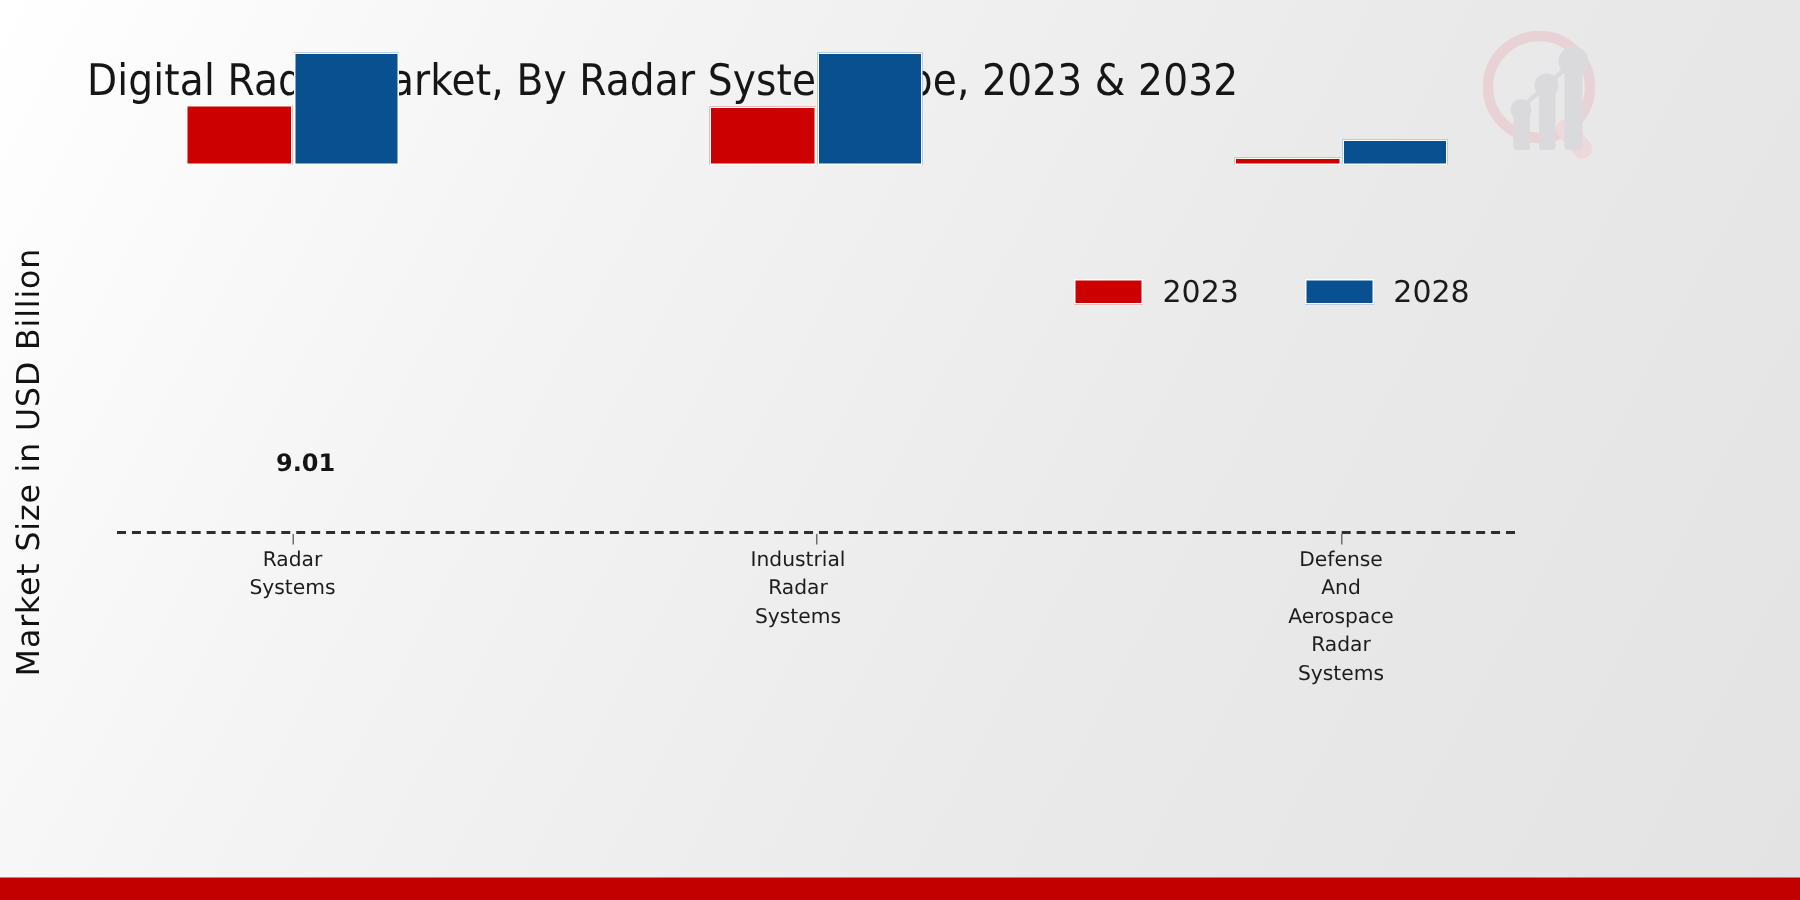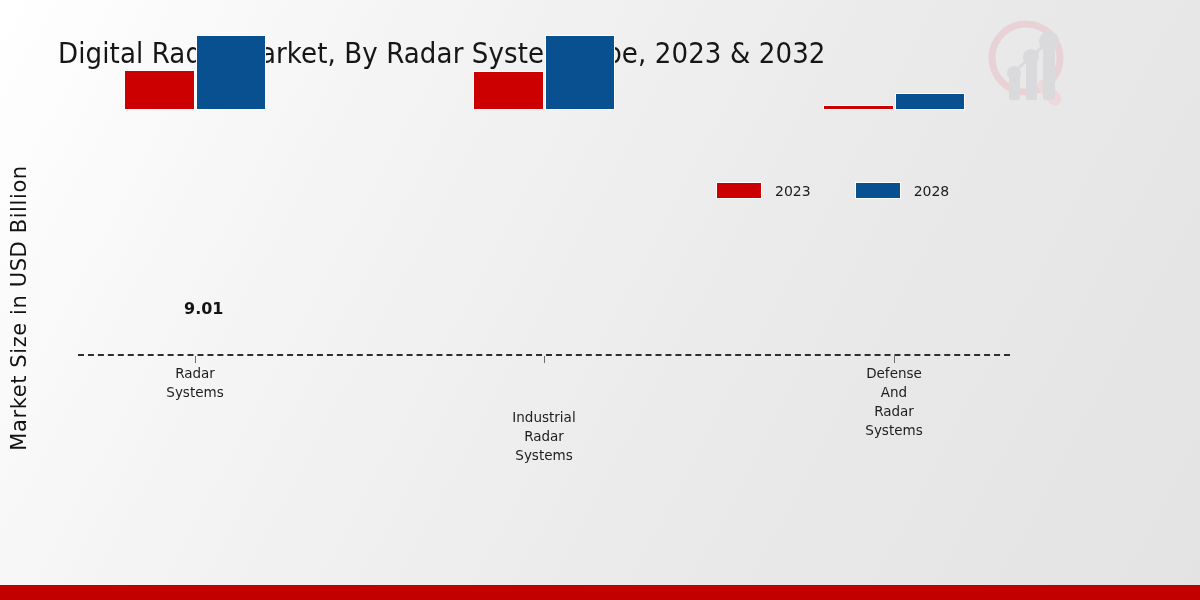--- a/index.html
+++ b/index.html
@@ -74,21 +74,21 @@
     display: flex;
     align-items: center;
     gap: 13px;
   }
   .legend-swatch {
     width: 44px;
     height: 15px;
     border: 1px solid #ffffff;
   }
   .legend-label {
-    font-size: 14px;
+    font-size: 20px;
     color: #1b1b1b;
     font-family: "DejaVu Sans", sans-serif;
     text-align: right;
   }
 
   
   #plot {
     position: absolute;
     left: 0;
     top: 0;
@@ -206,34 +206,35 @@
     <div class="cat-label" style="left:95px;">
       <span>Radar</span>
       <span>Systems</span>
     </div>
 
     <div class="bar-group" style="left:473px; width:142px;">
       <div class="bar bar-2023" style="left:0px; width:71px; height:39px; bottom:245px;"></div>
       <div class="bar bar-2032" style="left:72px; width:70px; height:75px; bottom:245px;"></div>
     </div>
     <div class="tick-mark" style="left:544px;"></div>
-    <div class="cat-label" style="left:444px;margin-top:44px;">
+    <div class="cat-label" style="left:432px;">
       <span>Industrial</span>
       <span>Radar</span>
       <span>Systems</span>
     </div>
 
     <div class="bar-group" style="left:823px; width:142px;">
       <div class="bar bar-2023" style="left:0px; width:71px; height:5px; bottom:245px;"></div>
       <div class="bar bar-2032" style="left:72px; width:70px; height:17px; bottom:245px;"></div>
     </div>
     <div class="tick-mark" style="left:894px;"></div>
     <div class="cat-label" style="left:794px;">
       <span>Defense</span>
       <span>And</span>
+      <span>Aerospace</span>
       <span>Radar</span>
       <span>Systems</span>
     </div>
 
   </div>
 
   <div id="footer-bar"></div>
 
 </div>
 

